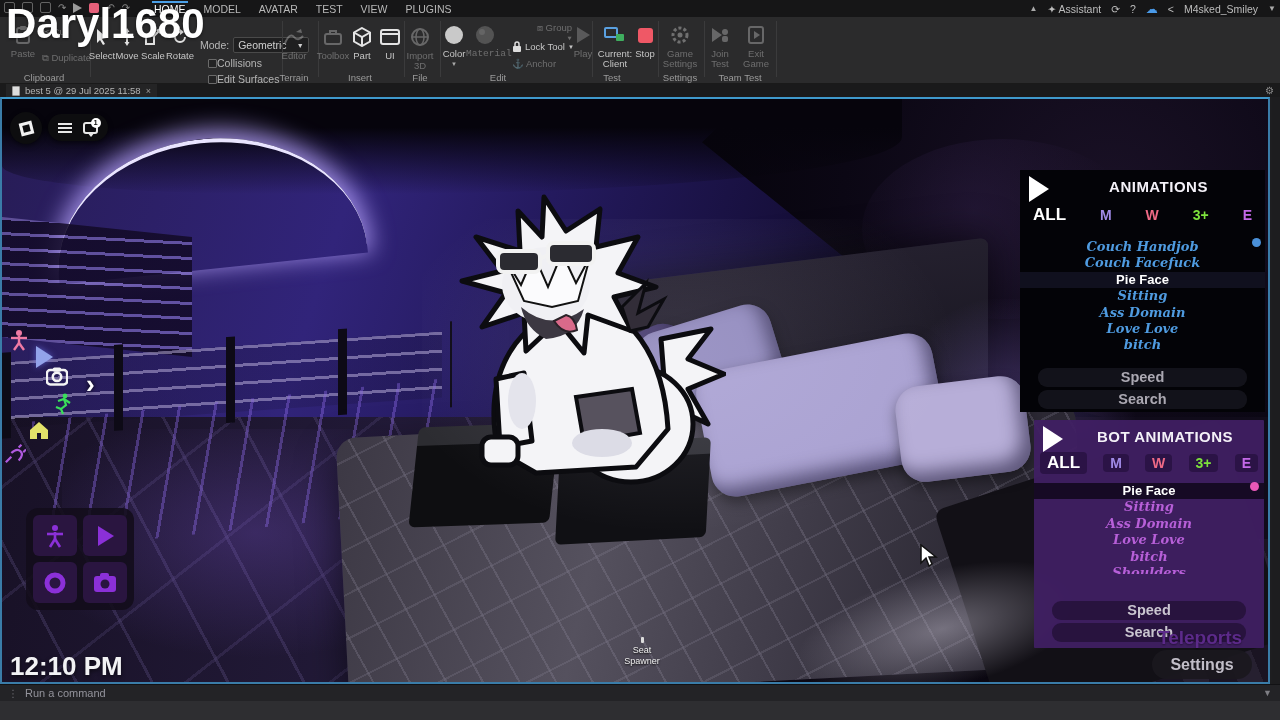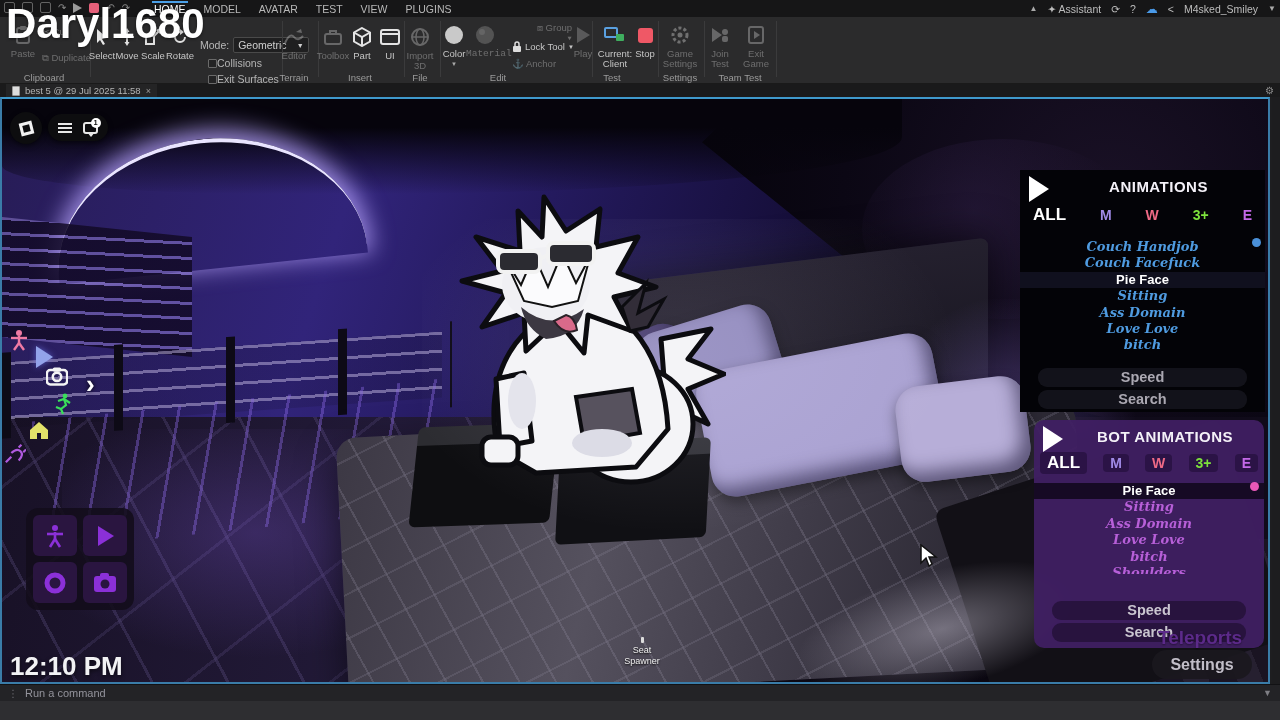--- a/index.html
+++ b/index.html
@@ -132,21 +132,21 @@
 
   .clock{left:8px;top:552px;font-size:26px;font-weight:700;color:#f2f2f4;text-shadow:0 2px 4px rgba(0,0,0,.6);}
   .seatlbl{left:600px;top:538px;width:80px;text-align:center;color:#f0f0f0;font-size:9px;line-height:11px;
            text-shadow:0 1px 2px #000;}
   .seatdot{display:block;margin:0 auto 2px;width:3px;height:6px;background:#ddd;border-radius:1px;}
 
   
   .panel{background:#030307;color:#eee;}
   .anim{left:1018px;top:71px;width:245px;height:242px;z-index:20;}
   .bot{left:1032px;top:321px;width:230px;height:228px;background:rgba(64,31,99,.94);z-index:20;
-       border-radius:10px;}
+       border-radius:1px;}
   .pplay{position:absolute;left:9px;top:6px;width:0;height:0;border-left:20px solid #fff;
          border-top:13px solid transparent;border-bottom:13px solid transparent;}
   .ptitle{position:absolute;left:40px;right:8px;top:8px;text-align:center;font-weight:700;
           font-size:15px;letter-spacing:.5px;color:#f4f1f8;}
   .ptabs{position:absolute;left:6px;right:6px;display:flex;justify-content:space-between;align-items:center;}
   .anim .ptabs{top:34px;}
   .bot .ptabs{top:32px;}
   .ptab{font-weight:700;font-size:14px;padding:1px 7px;border-radius:4px;}
   .bot .ptab{background:rgba(40,18,66,.85);}
   .t-all{color:#fff;font-size:17px;}
@@ -284,21 +284,21 @@
           <span>Geometric</span>
           <span style="font-size:7px;">▼</span>
         </span>
     </div>
     <div class="ab chk" style="left:208px;top:40px;">
       <span class="chkbox"></span>
         <span>Collisions</span>
     </div>
     <div class="ab chk" style="left:208px;top:56px;">
       <span class="chkbox"></span>
-        <span>Exit Surfaces</span>
+        <span>Edit Surfaces</span>
     </div>
     <div class="ab rlabel" style="left:150px;width:60px;margin-top:12px;">Tools</div>
     <div class="ab rsep" style="left:282px;"></div>
 
     <div class="ab ritem dim" style="left:276px;top:8px;width:36px;">
       <div class="ic">
           <svg width="20" height="18" viewBox="0 0 20 18">
             <path d="M1,15 Q6,4 10,9 T19,8" fill="none" stroke="#bbb" stroke-width="2"></path>
             <path d="M12,4 l5,-3 1,4 z" fill="#bbb"></path>
           </svg>

